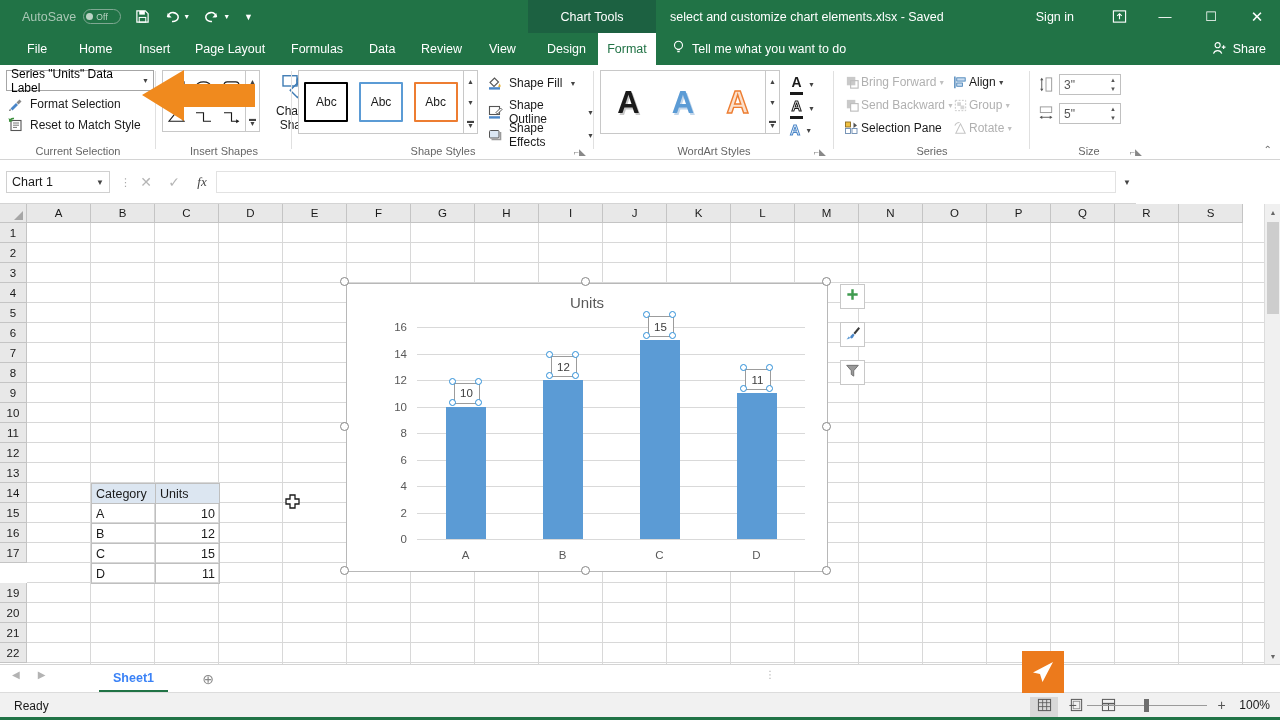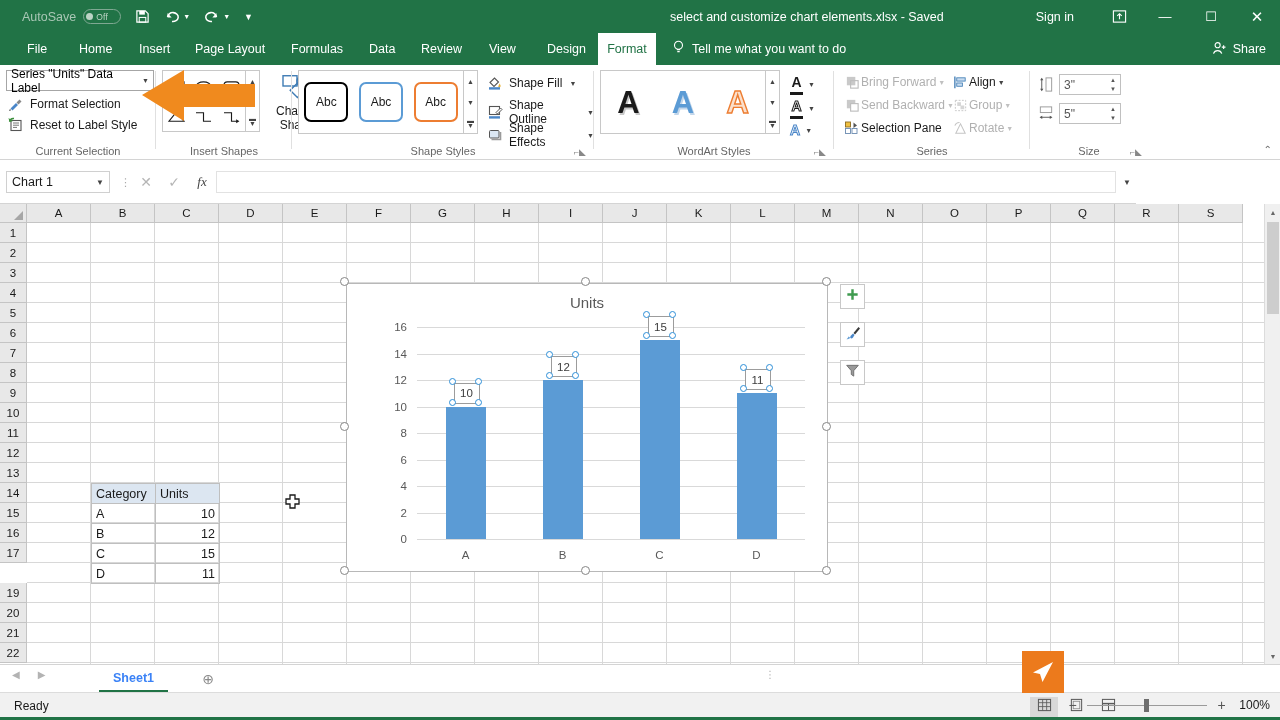--- a/index.html
+++ b/index.html
@@ -141,21 +141,21 @@
     font-size: 12px; color: #1a1a1a; text-align: center; line-height: 14px;
   }
 
   
   .style-gallery {
     position: absolute; left: 6px; top: 5px; width: 166px; height: 64px;
     border: 1px solid #c8c8c8; background: #fff;
     display: flex; align-items: center; justify-content: space-around;
   }
   .abc-box {
-    width: 44px; height: 40px; border-radius: 7px;
+    width: 44px; height: 40px; border-radius: 1px;
     display: flex; align-items: center; justify-content: center;
     font-size: 12px; color: #1a1a1a; background: #fff;
   }
   .wa-gallery {
     position: absolute; left: 6px; top: 5px; width: 166px; height: 64px;
     border: 1px solid #c8c8c8; background: #fff;
     display: flex; align-items: center; justify-content: space-around;
   }
   .wa-A { font-size: 31px; font-weight: bold; line-height: 1; }
 
@@ -445,20 +445,21 @@
       <svg width="16" height="14" viewBox="0 0 18 14">
           <path d="M14 7 A6 5 0 1 0 9 12" fill="none" stroke="#fff" stroke-width="1.7"></path>
           <path d="M14 2.5 L14 7.6 L9.4 7.6 Z" fill="#fff"></path>
         </svg>
       <span class="qat-caret">▼</span>
     </span>
 
     <span class="qat-icon" style="font-size:9px;">▼</span>
   </div>
 
+  <div class="charttools">Chart Tools</div>
 
   <div class="doctitle">select and customize chart elements.xlsx  -  Saved</div>
 
   <div class="winbtns">
     <span class="signin">Sign in</span>
     <span class="wb">
       <svg width="15" height="15" viewBox="0 0 16 16">
           <rect x="1.5" y="2" width="13" height="12" fill="none" stroke="#fff" stroke-width="1.2"></rect>
           <path d="M8 11 L8 5 M5.6 7.4 L8 5 L10.4 7.4" fill="none" stroke="#fff" stroke-width="1.2"></path>
         </svg>
@@ -524,21 +525,21 @@
 
     <div class="cmd-row" style="top:52px;">
       <span class="mini-icon">
         <svg width="16" height="16" viewBox="0 0 16 16">
             <rect x="3" y="3.5" width="10" height="10" fill="none" stroke="#555" stroke-width="1.1"></rect>
             <path d="M5 6 L11 6 M5 8.2 L11 8.2 M5 10.4 L9 10.4" stroke="#777" stroke-width="1"></path>
             <path d="M1.5 4.5 A4 4 0 0 1 6 1.5" fill="none" stroke="#3b8f3b" stroke-width="1.4"></path>
             <path d="M0.5 1 L1.5 5 L5 4 Z" fill="#3b8f3b"></path>
           </svg>
       </span>
-      <span>Reset to Label Style</span>
+      <span>Reset to Match Style</span>
     </div>
 
     <div class="rgroup-title">Current Selection</div>
     <div class="rgroup-sep" style="right:0;"></div>
   </div>
 
   <div class="rgroup" style="left:156px;width:136px;">
     <div class="shape-gallery">
       <div class="shape-cell">
         <svg width="19" height="15" viewBox="0 0 20 16">

